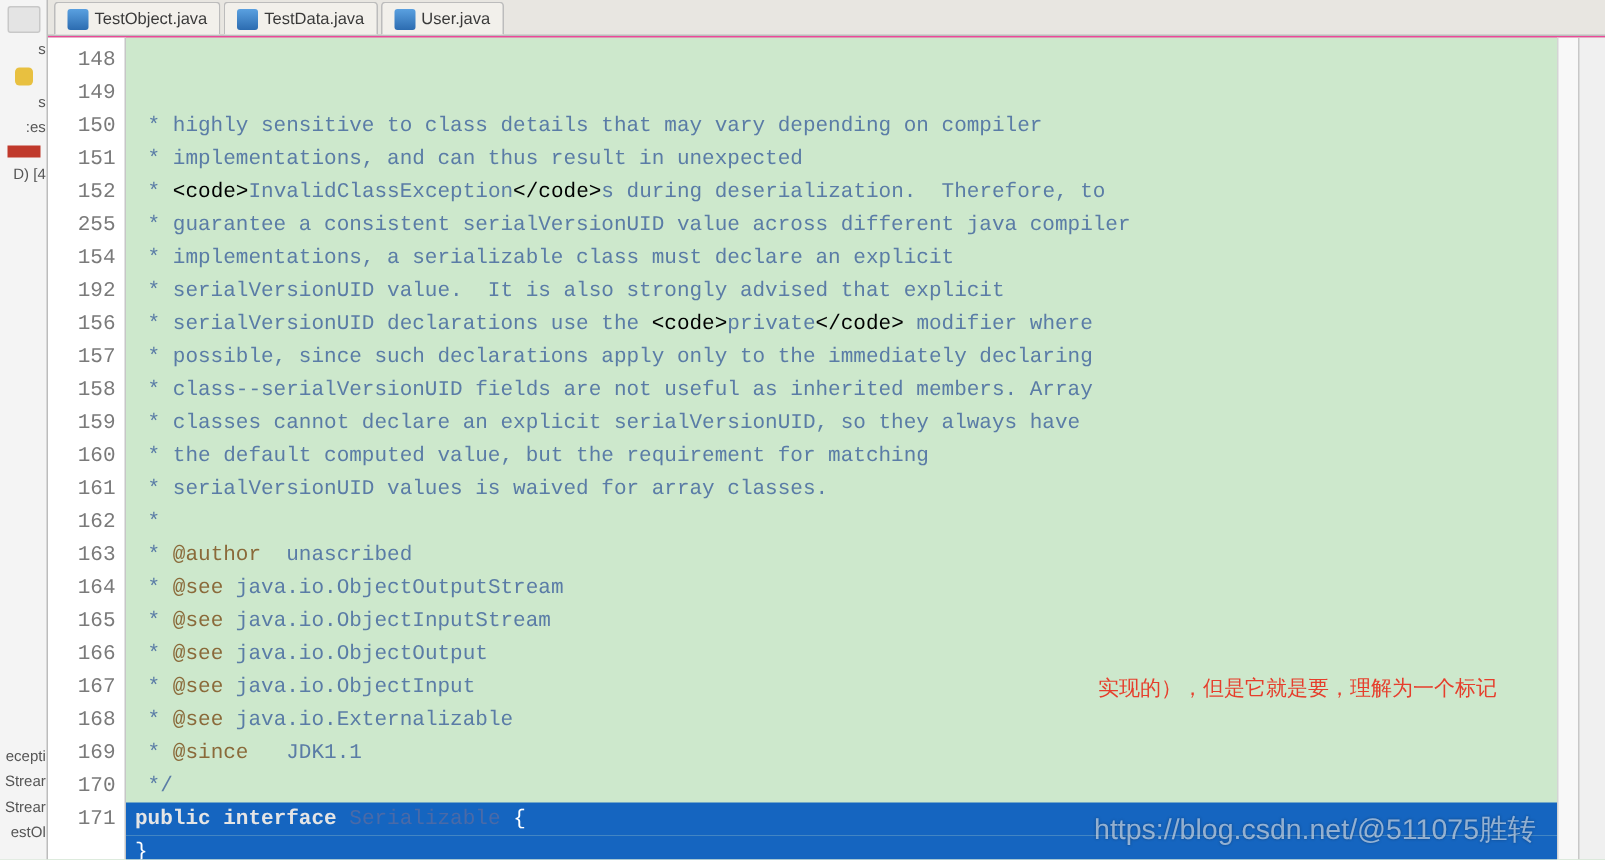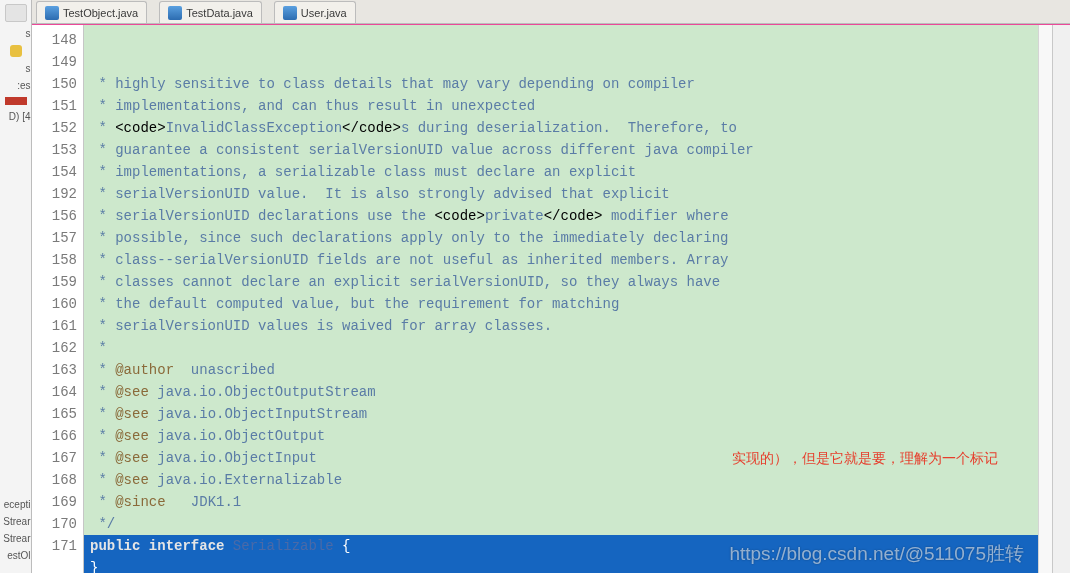--- a/index.html
+++ b/index.html
@@ -5,21 +5,21 @@
   *{box-sizing:border-box;margin:0;padding:0;}
   body{font-family:"Segoe UI",Tahoma,sans-serif;font-size:12px;background:#ececec;overflow:hidden;width:1070px;height:573px;position:relative;}
   .root{display:flex;width:100%;height:100%;}
   .leftpane{width:32px;background:#f4f4f4;border-right:1px solid #bcbcbc;display:flex;flex-direction:column;align-items:center;padding-top:4px;gap:6px;position:relative;}
   .leftpane .stub{width:22px;height:18px;background:#e4e4e4;border:1px solid #c8c8c8;border-radius:2px;}
   .leftpane .dot{width:12px;height:12px;background:#e8c040;border-radius:3px;}
   .leftpane .redbar{width:22px;height:8px;background:#c0392b;}
   .leftpane .lbl{font-size:10px;color:#555;text-align:right;width:30px;overflow:hidden;white-space:nowrap;direction:rtl;}
   .main{flex:1;display:flex;flex-direction:column;}
   .tabbar{height:24px;background:#e8e6e1;border-bottom:1px solid #bcbcbc;display:flex;align-items:flex-end;padding-left:4px;}
-  .tab{display:flex;align-items:center;gap:4px;height:22px;padding:0 8px;border:1px solid #bcbcbc;border-bottom:none;background:#f2f0eb;margin-right:12px;border-radius:3px 3px 0 0;font-size:11px;color:#3a3a3a;cursor:pointer;}
+  .tab{display:flex;align-items:center;gap:4px;height:22px;padding:0 8px;border:1px solid #bcbcbc;border-bottom:none;background:#f2f0eb;margin-right:2px;border-radius:3px 3px 0 0;font-size:11px;color:#3a3a3a;cursor:pointer;}
   .tab.active{background:#ffffff;position:relative;top:1px;}
   .tab .ico{width:14px;height:14px;border-radius:2px;display:inline-block;}
   .ico-j{background:linear-gradient(#5aa0e0,#2c6cb0);}
   .ico-c{background:linear-gradient(#f0b050,#c08020);}
   .tab .close{width:12px;height:12px;color:#777;font-weight:bold;}
   .editor{flex:1;display:flex;background:#cde8cc;position:relative;font-family:Consolas,"Courier New",monospace;font-size:14px;overflow:hidden;border-top:1px solid #ec4899;}
   .gutter{width:52px;background:#ffffff;border-right:1px solid #c6c6c6;text-align:right;color:#7a7a7a;padding:4px 6px 4px 0;line-height:22px;user-select:none;}
   .code{flex:1;padding:4px 0 4px 6px;line-height:22px;white-space:pre;color:#5a7ca6;position:relative;}
   .code .line{min-height:22px;}
   .hl{background:#1565c0;color:#ffffff;margin-left:-6px;padding-left:6px;}
@@ -68,21 +68,21 @@
           <span>User.java</span>
         </div>
       </div>
     <div class="editor">
       <div class="gutter" id="gutter">
           <div>148</div>
           <div>149</div>
           <div>150</div>
           <div>151</div>
           <div>152</div>
-          <div>153</div>
+          <div>255</div>
           <div>154</div>
           <div>192</div>
           <div>156</div>
           <div>157</div>
           <div>158</div>
           <div>159</div>
           <div>160</div>
           <div>161</div>
           <div>162</div>
           <div>163</div>

